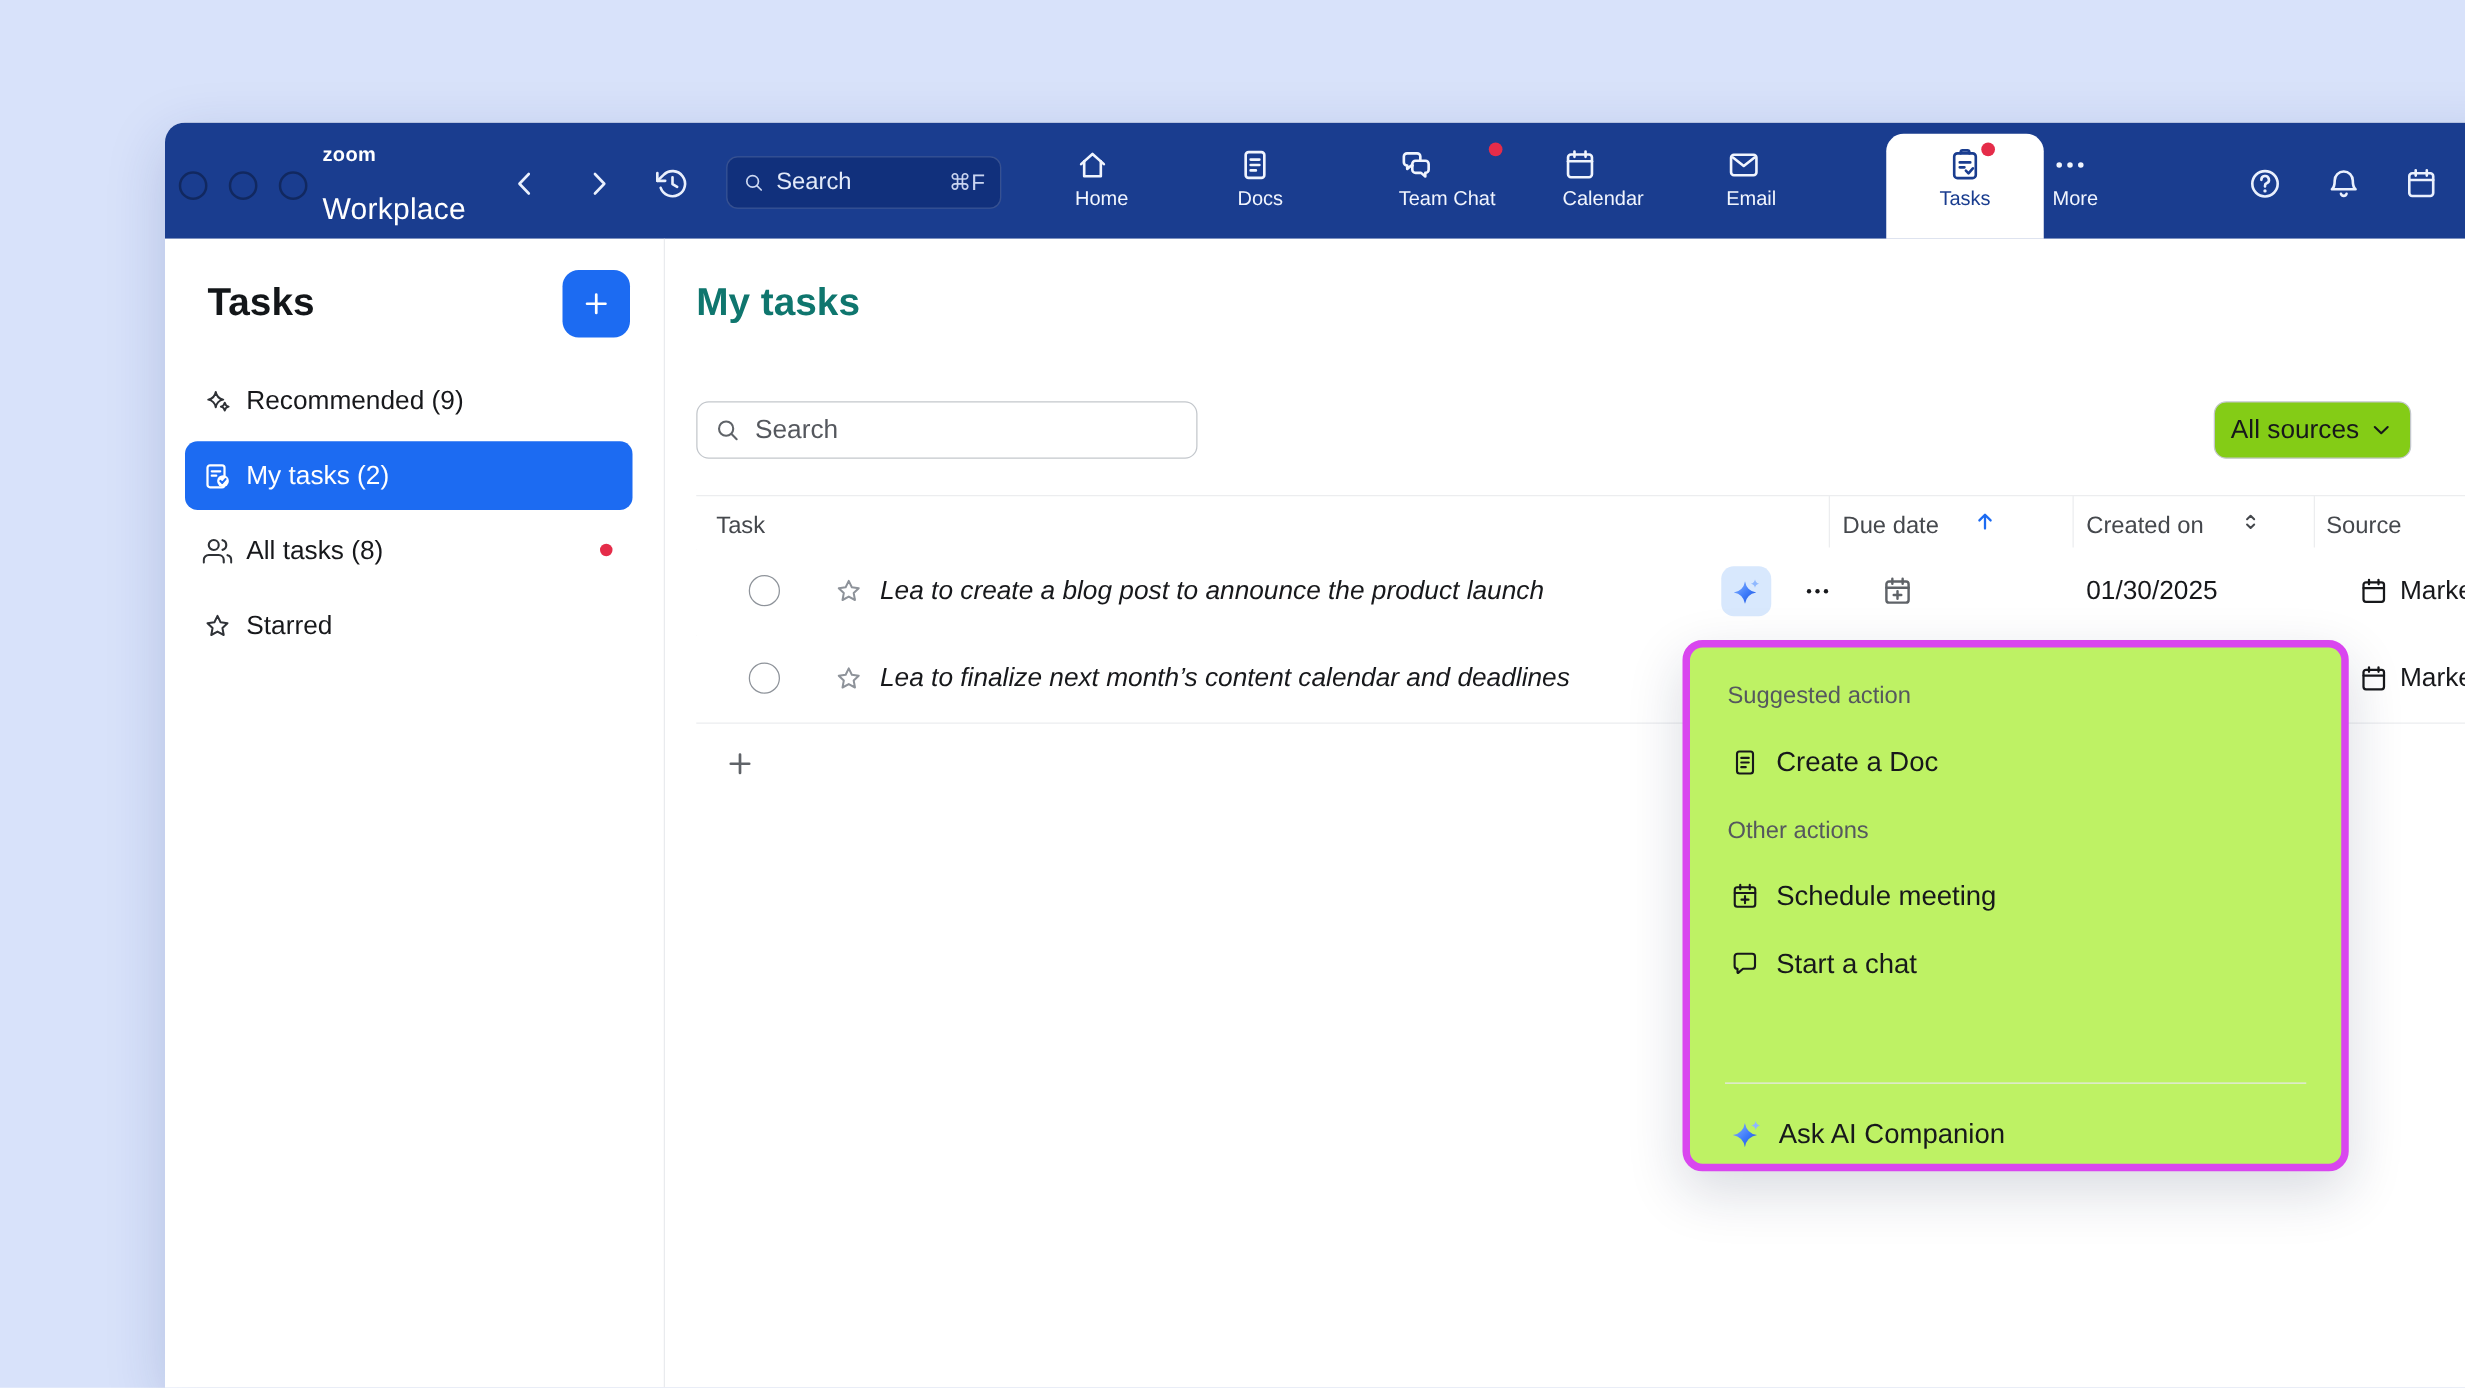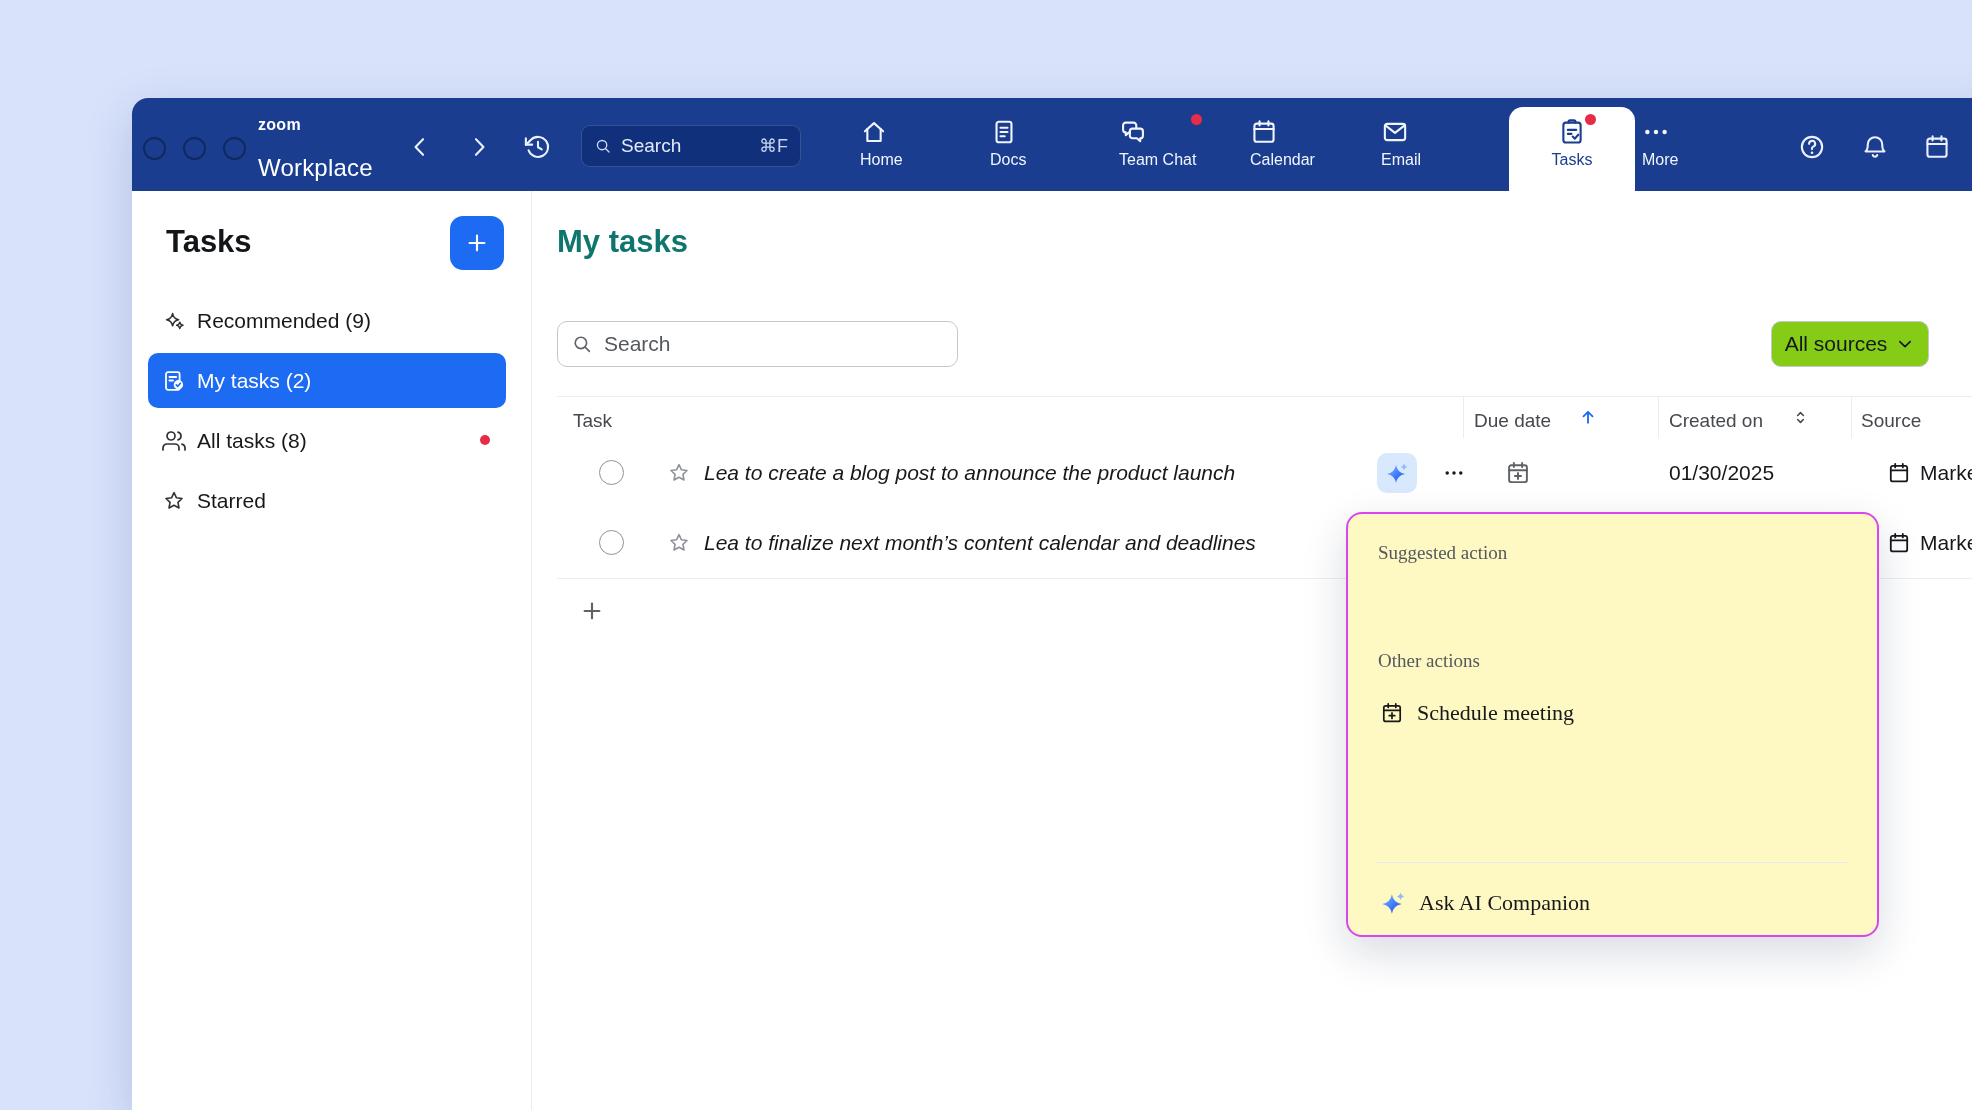--- a/index.html
+++ b/index.html
@@ -66,22 +66,22 @@
   .ai-btn{position:absolute;left:820px;top:15px;width:40px;height:40px;border:none;border-radius:10px;
     background:#D8E8FD;display:flex;align-items:center;justify-content:center;padding:0;}
   .row-more{position:absolute;left:886px;top:24px;color:#17181B;background:none;border:none;padding:0;}
   .row-due-add{position:absolute;left:948px;top:22px;color:#5F6368;background:none;border:none;padding:0;}
   .row-created{position:absolute;left:1112px;top:23px;font-size:21px;color:#17181B;}
   .row-src-ic{position:absolute;left:930px;top:23px;color:#17181B;}
   .row-src{position:absolute;left:963px;top:23px;font-size:21px;color:#17181B;white-space:nowrap;}
   .add-task{position:absolute;left:47px;top:407px;color:#5F6368;background:none;border:none;padding:0;}
 
   
-  .menu{position:absolute;left:814px;top:321px;width:533px;height:425px;background:#fef9c3;border:2px solid #d946ef;
-    border-radius:16px;box-shadow:0 16px 44px rgba(18,30,70,.16);box-sizing:border-box;z-index:50;font-family:Liberation Serif, serif;}
+  .menu{position:absolute;left:814px;top:321px;width:533px;height:425px;background:#bef264;border:6px solid #d946ef;
+    border-radius:16px;box-shadow:0 16px 44px rgba(18,30,70,.16);box-sizing:border-box;z-index:50;}
   .mn-lbl{position:absolute;left:30px;font-size:19px;color:#55585E;}
   .mn-item{position:absolute;left:14px;right:14px;height:56px;border-radius:9px;display:flex;align-items:center;
     padding-left:18px;box-sizing:border-box;gap:13px;font-size:22px;color:#17181B;}
   .mn-item svg.ic{stroke-width:1.7;}
   .mn-div{position:absolute;left:28px;right:28px;top:348px;height:1px;background:#E7E8EB;}
 </style>
 </head>
 <body>
 
 <svg style="position:absolute;width:0;height:0" aria-hidden="true">
@@ -404,29 +404,41 @@
 
     <button class="add-task" data-interactable="true">
       <svg class="ic" width="26" height="26" style="stroke-width:2" data-interactable="false">
           <use href="#s-plus"></use>
         </svg>
     </button>
 
     <div class="menu" data-interactable="false">
       <span class="mn-lbl" style="top:28px" data-interactable="false">Suggested action</span>
 
+      <div class="mn-item" style="top:64px" data-interactable="true">
+        <svg class="ic" width="24" height="24" data-interactable="false">
+            <use href="#s-doc"></use>
+          </svg>
+        <span data-interactable="false">Create a Doc</span>
+      </div>
 
       <span class="mn-lbl" style="top:136px" data-interactable="false">Other actions</span>
 
       <div class="mn-item" style="top:171px" data-interactable="true">
         <svg class="ic" width="24" height="24" data-interactable="false">
             <use href="#s-calplus"></use>
           </svg>
         <span data-interactable="false">Schedule meeting</span>
       </div>
+      <div class="mn-item" style="top:225px" data-interactable="true">
+        <svg class="ic" width="24" height="24" data-interactable="false">
+            <use href="#s-chat1"></use>
+          </svg>
+        <span data-interactable="false">Start a chat</span>
+      </div>
 
       <div class="mn-div" data-interactable="false"></div>
 
       <div class="mn-item" style="top:361px" data-interactable="true">
         <svg class="ic" width="26" height="26" data-interactable="false">
             <use href="#s-ai"></use>
           </svg>
         <span data-interactable="false">Ask AI Companion</span>
       </div>
     </div>

